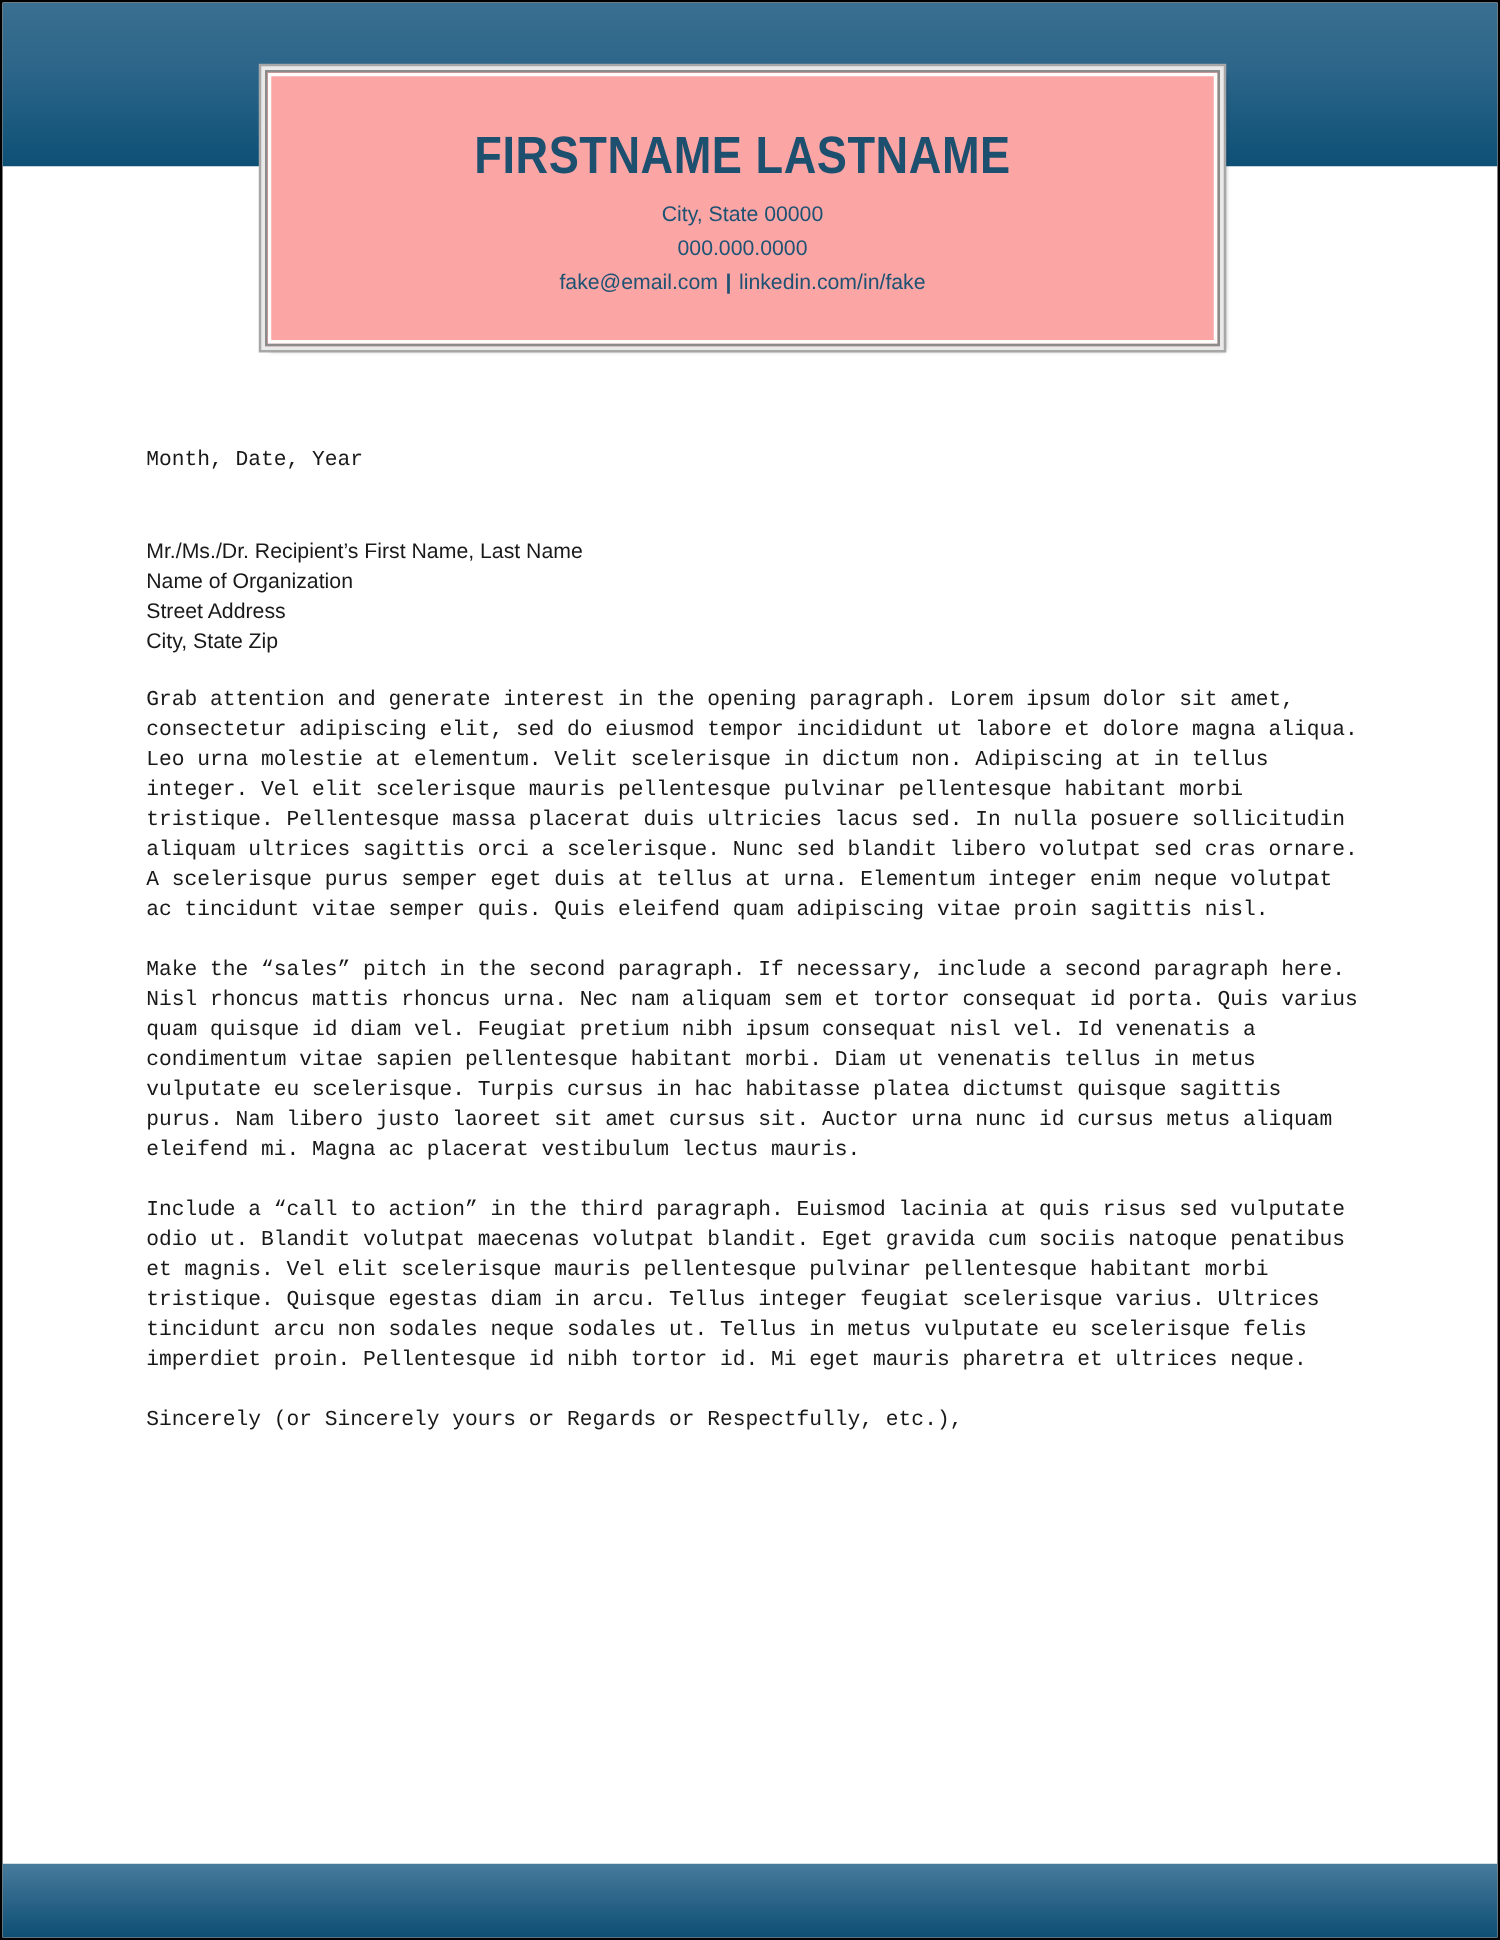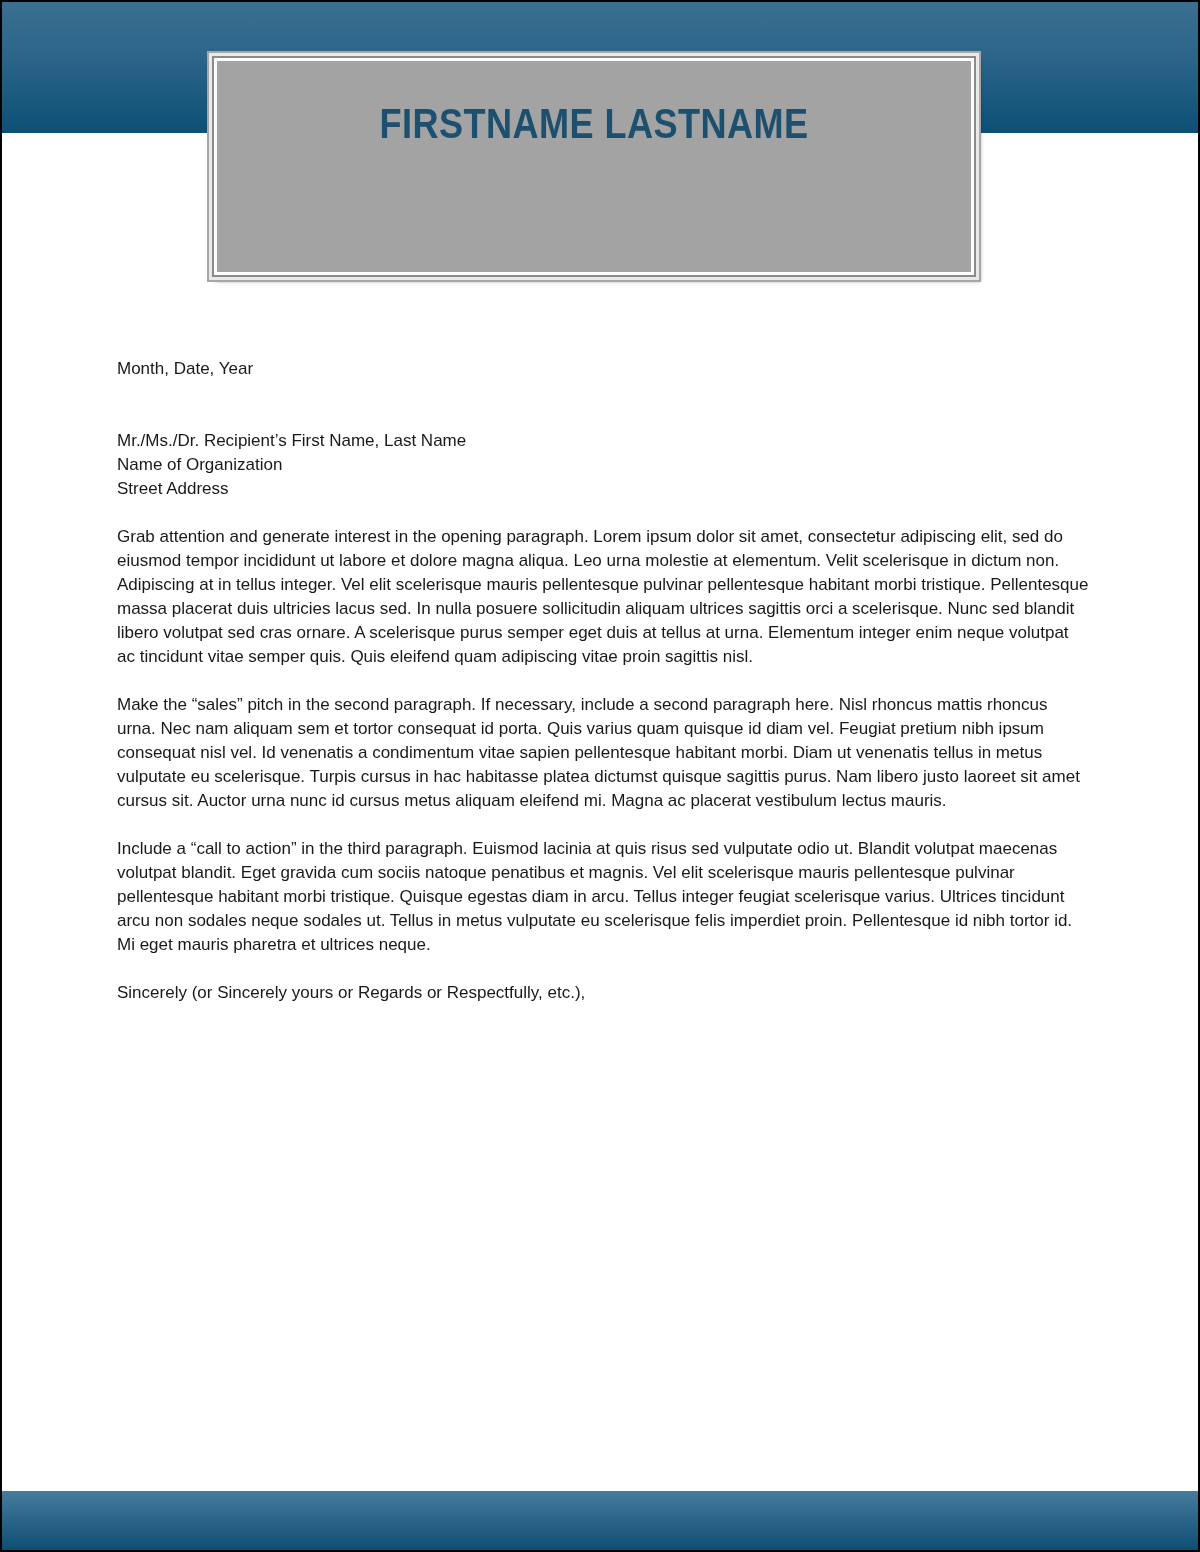--- a/index.html
+++ b/index.html
@@ -32,21 +32,21 @@
     background: linear-gradient(to bottom, #477b9c 0%, #2a6488 50%, #0d4f73 100%);
   }
 
   
   .name-card {
     position: absolute;
     left: 210px;
     top: 54px;
     width: 764px;
     height: 221px;
-    background: #a3a3a3;
+    background: #fca5a5;
     border: 2px solid #8b8b8b;
     box-shadow:
       inset 0 0 0 3px #fcfcfc,
       0 0 0 3px #e9e9e9,
       0 0 0 5px #a7a7a7,
       4px 4px 4px 0 rgba(0,0,0,0.45);
     text-align: center;
   }
   .candidate-name {
     margin-top: 42px;
@@ -69,45 +69,53 @@
   
   .letter-body {
     position: absolute;
     left: 115px;
     top: 355px;
     width: 972px;
     font-size: 17px;
     line-height: 24px;
     color: #191919;
   }
-  .letter-body p { margin: 0 0 24px 0; }
+  .letter-body p { margin: 0 0 24px 0; font-family: Liberation Mono, monospace; }
   .date-line { margin-bottom: 48px !important; }
   .recipient-block { margin-bottom: 24px; }
   .recipient-block div { line-height: 24px; }
   .closing-line { margin-bottom: 72px !important; }
 </style>
 </head>
 <body>
 
 <div class="page">
 
   <div class="top-band"></div>
 
   <div class="name-card">
     <div class="candidate-name">FIRSTNAME LASTNAME</div>
+    <div class="contact-block">
+      <span class="contact-line">City, State 00000</span>
+      <span class="contact-line">000.000.0000</span>
+      <span class="contact-line">
+        <span>fake@email.com</span><span class="sep">|</span><span>linkedin.com/in/fake</span>
+      </span>
+    </div>
   </div>
 
   <div class="letter-body">
 
     <p class="date-line">Month, Date, Year</p>
 
     <div class="recipient-block">
       <div>Mr./Ms./Dr. Recipient’s First Name, Last Name</div>
       <div>Name of Organization</div>
       <div>Street Address</div>
+      <div>City, State Zip</div>
     </div>
 
 
 
     <p>Grab attention and generate interest in the opening paragraph. Lorem ipsum dolor sit amet, consectetur adipiscing elit, sed do eiusmod tempor incididunt ut labore et dolore magna aliqua. Leo urna molestie at elementum. Velit scelerisque in dictum non. Adipiscing at in tellus integer. Vel elit scelerisque mauris pellentesque pulvinar pellentesque habitant morbi tristique. Pellentesque massa placerat duis ultricies lacus sed. In nulla posuere sollicitudin aliquam ultrices sagittis orci a scelerisque. Nunc sed blandit libero volutpat sed cras ornare. A scelerisque purus semper eget duis at tellus at urna. Elementum integer enim neque volutpat ac tincidunt vitae semper quis. Quis eleifend quam adipiscing vitae proin sagittis nisl.</p>
 
     <p>Make the “sales” pitch in the second paragraph. If necessary, include a second paragraph here. Nisl rhoncus mattis rhoncus urna. Nec nam aliquam sem et tortor consequat id porta. Quis varius quam quisque id diam vel. Feugiat pretium nibh ipsum consequat nisl vel. Id venenatis a condimentum vitae sapien pellentesque habitant morbi. Diam ut venenatis tellus in metus vulputate eu scelerisque. Turpis cursus in hac habitasse platea dictumst quisque sagittis purus. Nam libero justo laoreet sit amet cursus sit. Auctor urna nunc id cursus metus aliquam eleifend mi. Magna ac placerat vestibulum lectus mauris.</p>
 
     <p>Include a “call to action” in the third paragraph. Euismod lacinia at quis risus sed vulputate odio ut. Blandit volutpat maecenas volutpat blandit. Eget gravida cum sociis natoque penatibus et magnis. Vel elit scelerisque mauris pellentesque pulvinar pellentesque habitant morbi tristique. Quisque egestas diam in arcu. Tellus integer feugiat scelerisque varius. Ultrices tincidunt arcu non sodales neque sodales ut. Tellus in metus vulputate eu scelerisque felis imperdiet proin. Pellentesque id nibh tortor id. Mi eget mauris pharetra et ultrices neque.</p>
 

